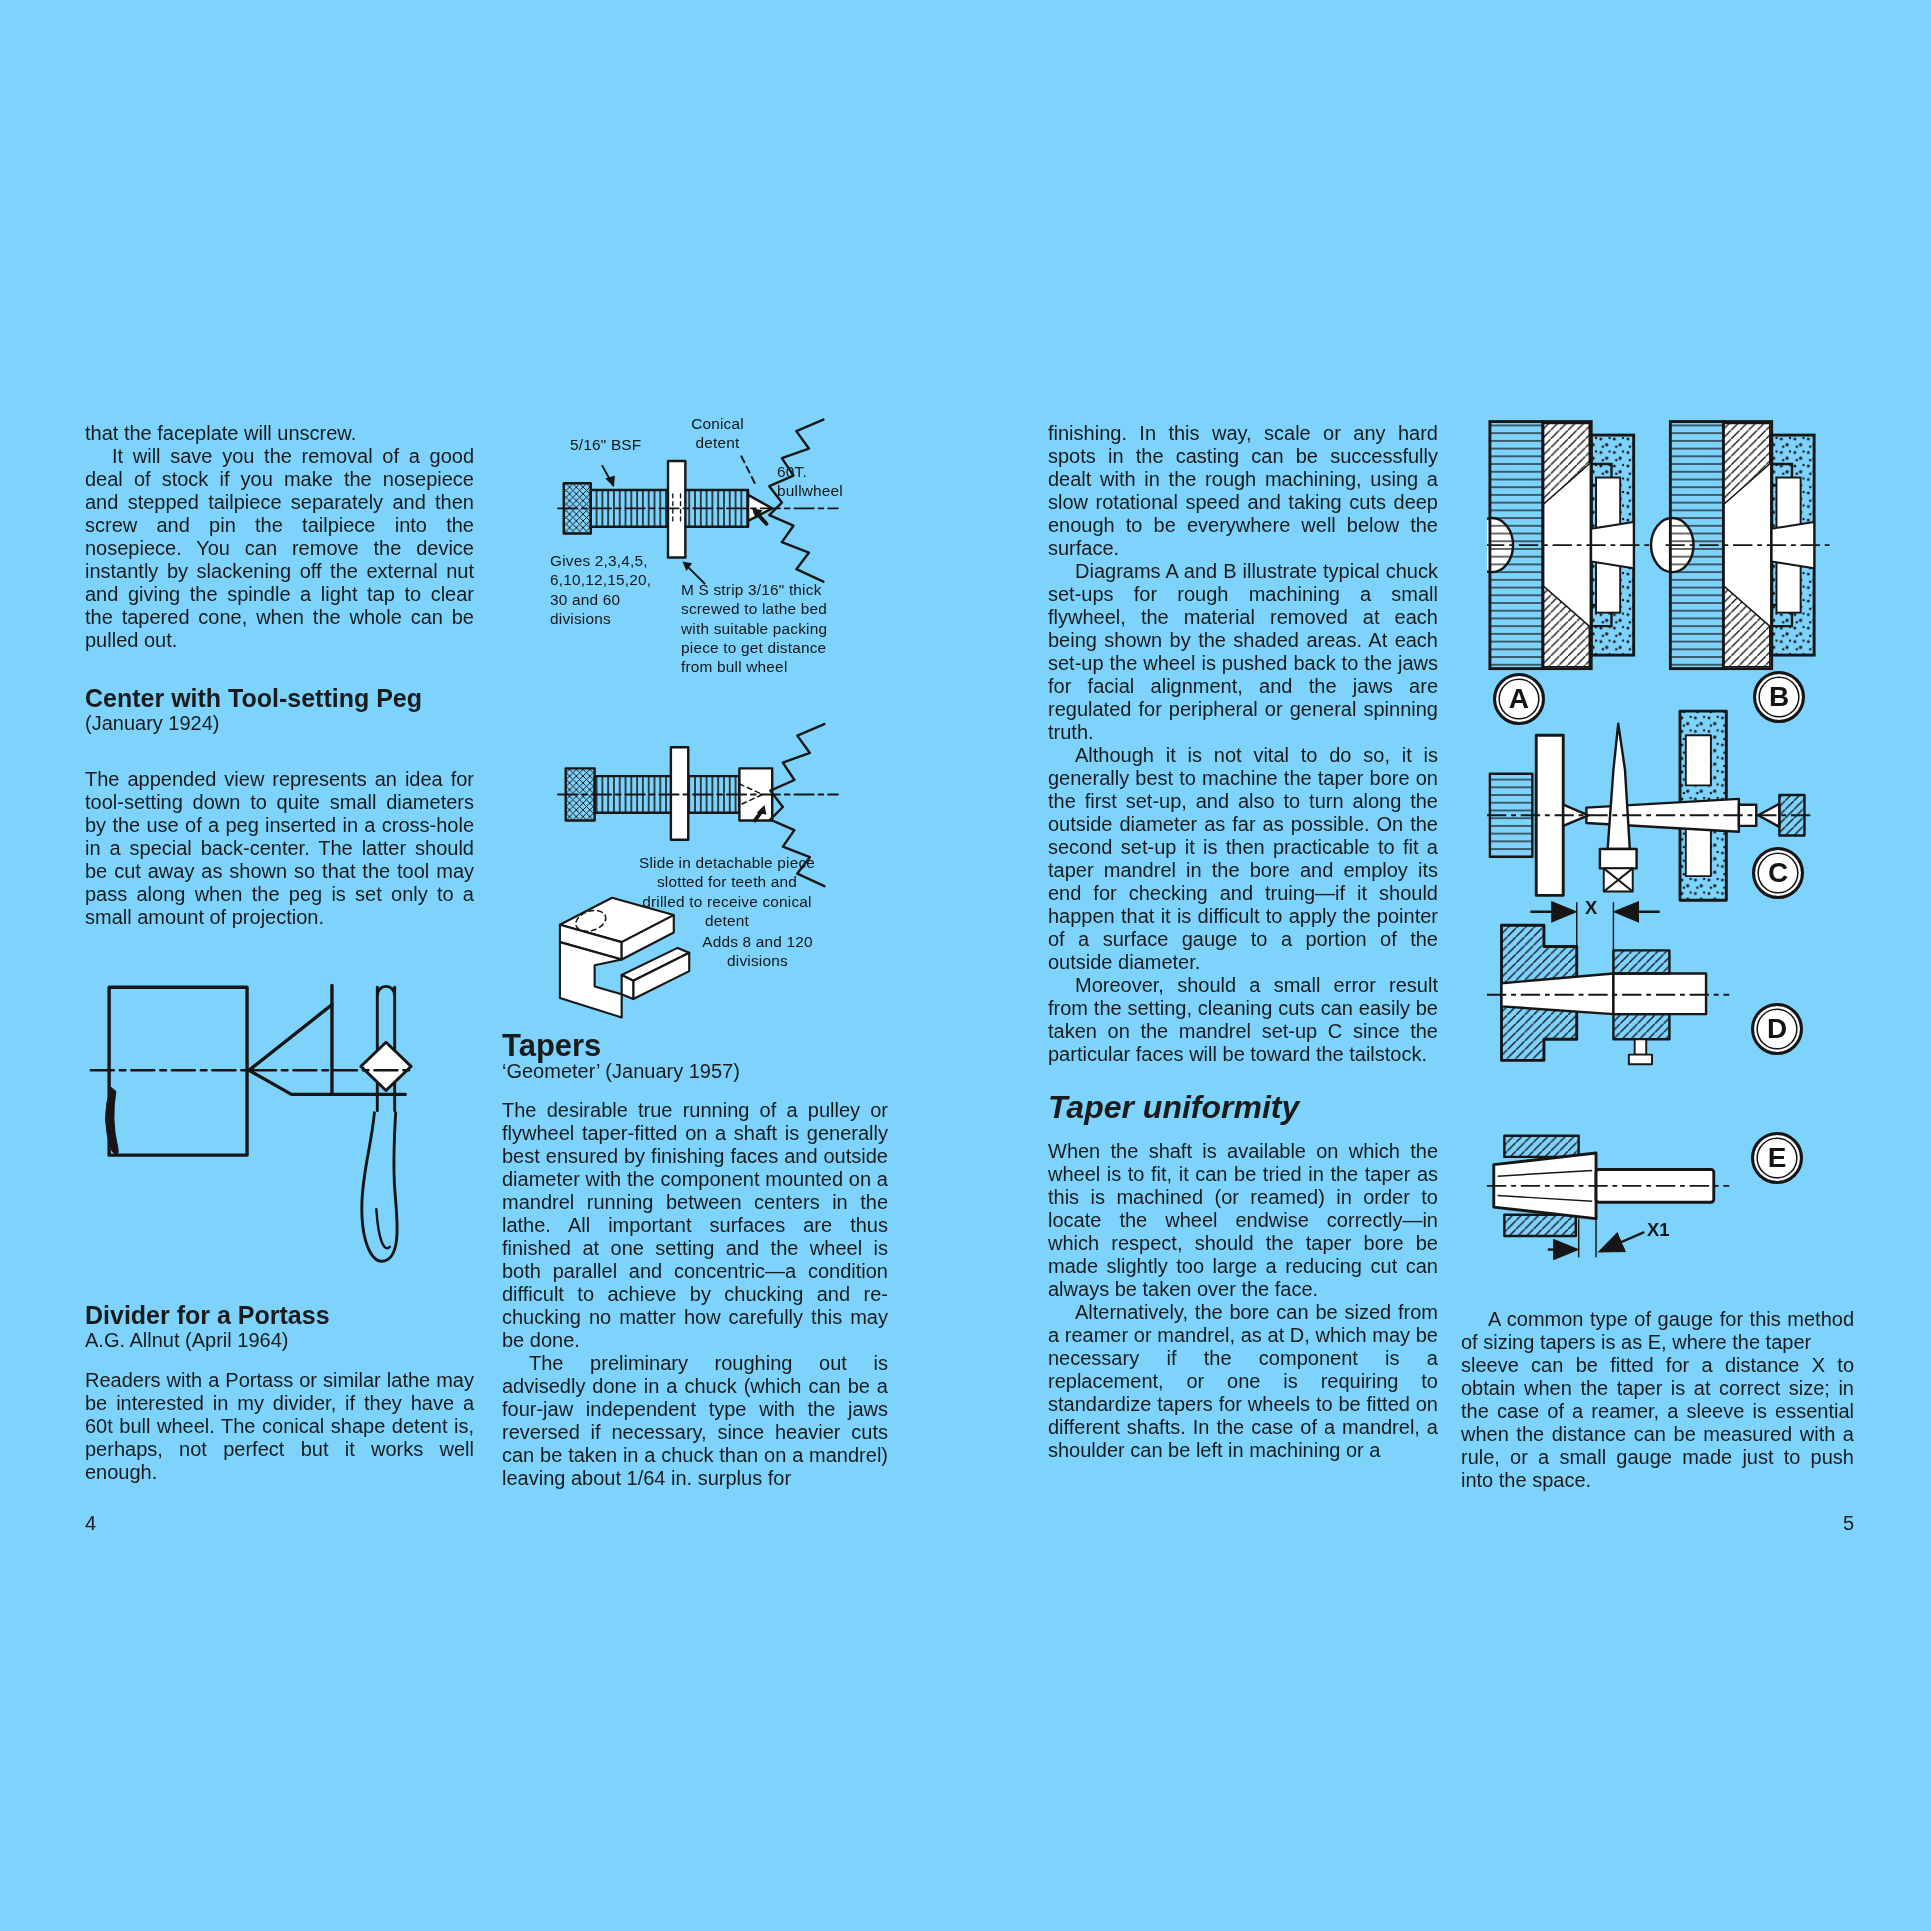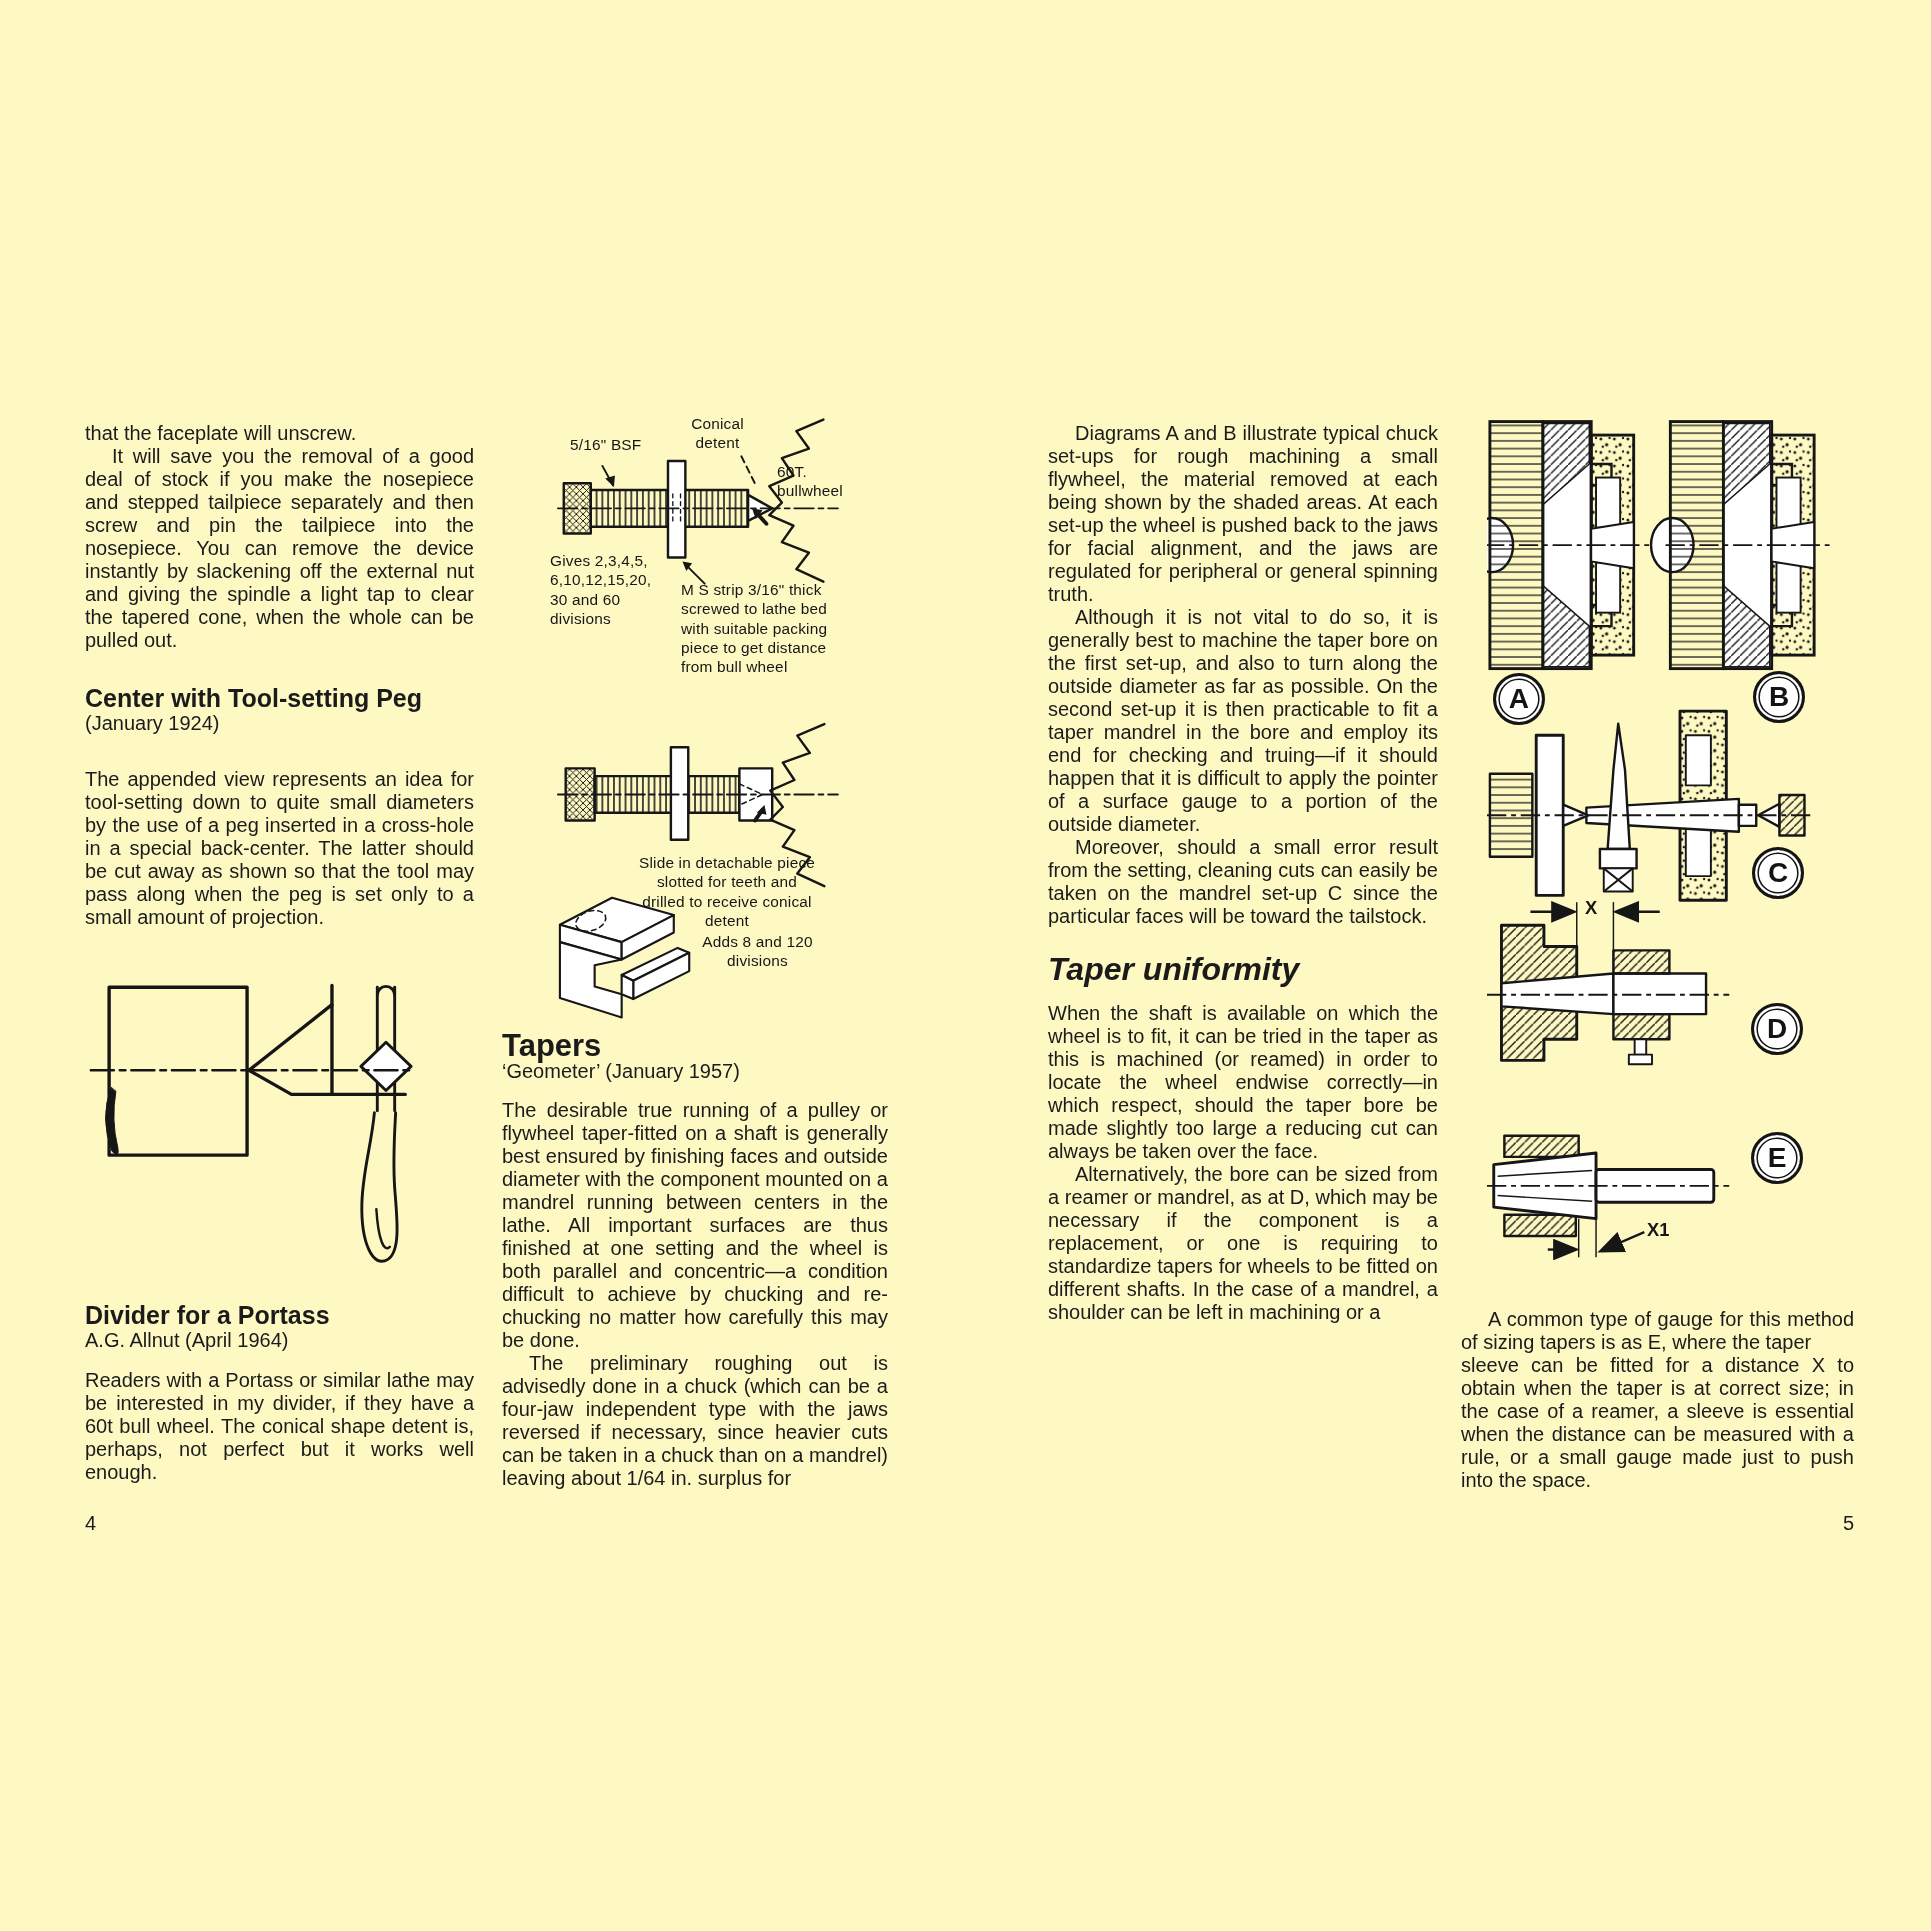--- a/index.html
+++ b/index.html
@@ -1,17 +1,17 @@
 <!DOCTYPE html>
 <html><head>
 <meta charset="utf-8">
 <style>
   html,body { margin:0; padding:0; background:#ffffff; }
   .spread {
-    position:relative; width:1931px; height:1931px; background:#fef9c3;
+    position:relative; width:1931px; height:1931px; background:#7dd3fc;
     font-family:"Liberation Sans", sans-serif; color:#1b1b1b; overflow:hidden;
   }
   .textcol { position:absolute; }
   .body { font-size:20px; line-height:23px; text-align:justify; margin:0; }
   .ind  { text-indent:27px; }
   .h    { font-weight:bold; font-size:25px; line-height:27px; margin:0; }
   .hbig { font-size:31px; line-height:29px; }
   .hital{ font-style:italic; font-size:32px; line-height:29px; }
   .byline { font-size:20px; line-height:23px; margin:0; }
   .mt34{margin-top:33px} .mt26{margin-top:33px} .mt18{margin-top:17.4px}
@@ -156,20 +156,21 @@
   </div>
 
   <section class="textcol" style="left:502px; top:1031px; width:386px;">
     <h2 class="h hbig">Tapers</h2>
     <p class="byline">‘Geometer’ (January 1957)</p>
     <p class="body mt13">The desirable true running of a pulley or flywheel taper-fitted on a shaft is generally best ensured by finishing faces and outside diameter with the component mounted on a mandrel running between centers in the lathe. All important surfaces are thus finished at one setting and the wheel is both parallel and concentric—a condition difficult to achieve by chucking and re-chucking no matter how carefully this may be done.</p>
     <p class="body ind">The preliminary roughing out is advisedly done in a chuck (which can be a four-jaw independent type with the jaws reversed if necessary, since heavier cuts can be taken in a chuck than on a mandrel) leaving about 1/64 in. surplus for</p>
   </section>
 
   <section class="textcol" style="left:1048px; top:422px; width:390px;">
+    <p class="body">finishing. In this way, scale or any hard spots in the casting can be successfully dealt with in the rough machining, using a slow rotational speed and taking cuts deep enough to be everywhere well below the surface.</p>
     <p class="body ind">Diagrams A and B illustrate typical chuck set-ups for rough machining a small flywheel, the material removed at each being shown by the shaded areas. At each set-up the wheel is pushed back to the jaws for facial alignment, and the jaws are regulated for peripheral or general spinning truth.</p>
     <p class="body ind">Although it is not vital to do so, it is generally best to machine the taper bore on the first set-up, and also to turn along the outside diameter as far as possible. On the second set-up it is then practicable to fit a taper mandrel in the bore and employ its end for checking and truing—if it should happen that it is difficult to apply the pointer of a surface gauge to a portion of the outside diameter.</p>
     <p class="body ind">Moreover, should a small error result from the setting, cleaning cuts can easily be taken on the mandrel set-up C since the particular faces will be toward the tailstock.</p>
     <h2 class="h hital mt28">Taper uniformity</h2>
     <p class="body mt19">When the shaft is available on which the wheel is to fit, it can be tried in the taper as this is machined (or reamed) in order to locate the wheel endwise correctly—in which respect, should the taper bore be made slightly too large a reducing cut can always be taken over the face.</p>
     <p class="body ind">Alternatively, the bore can be sized from a reamer or mandrel, as at D, which may be necessary if the component is a replacement, or one is requiring to standardize tapers for wheels to be fitted on different shafts. In the case of a mandrel, a shoulder can be left in machining or a</p>
   </section>
 
   <div class="fig" style="left:1487px; top:323px; width:386px; height:946px;">
     <svg viewBox="0 0 400 980" width="386" height="946">

